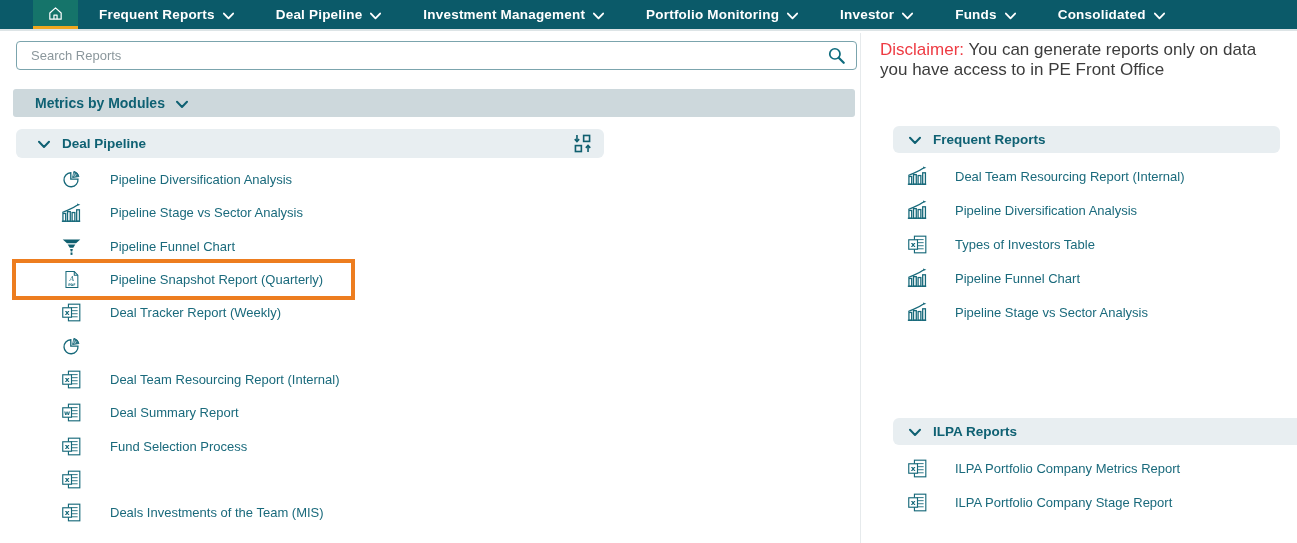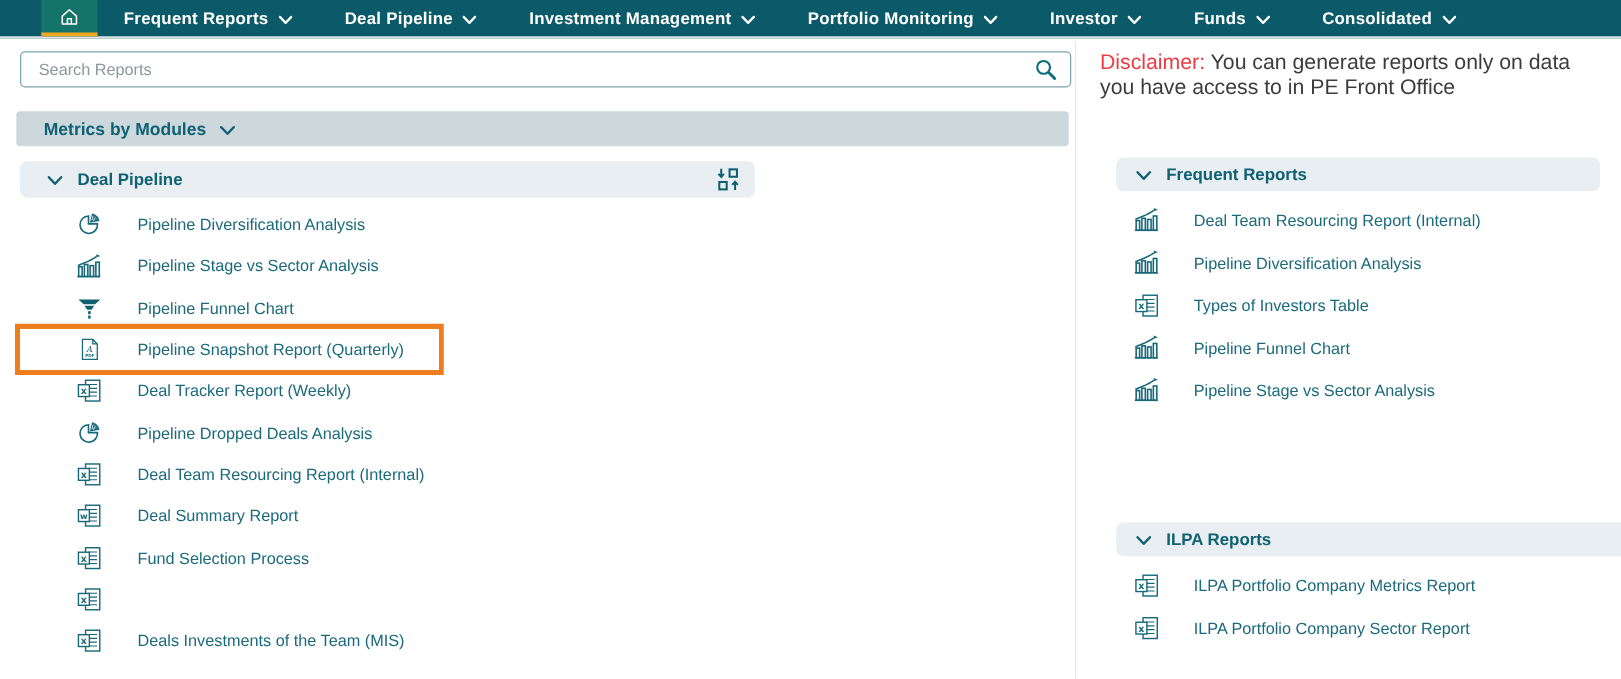--- a/index.html
+++ b/index.html
@@ -230,21 +230,20 @@
         <span class="rlabel">Deal Tracker Report (Weekly)</span>
       </div>
       <div class="report-row">
         <span class="ric">
           <svg viewBox="0 0 24 24" width="21" height="21">
       <path d="M11.2 4.3 A8 8 0 1 0 19.4 11.6 L11.2 11.6 Z" fill="none" stroke="#17697a" stroke-width="1.5"></path>
       <path d="M13.2 9.8 L14.8 2.6 A8 8 0 0 1 20.6 8.6 Z" fill="#2e7687" stroke="#17697a" stroke-width="1"></path>
       <path d="M15.2 4.4 L14.4 8.2 M17.4 5.8 L15.6 9" stroke="#cfe2e6" stroke-width="0.9"></path>
     </svg>
         </span>
-        <span class="rlabel">Pipeline Dropped Deals Analysis</span>
       </div>
       <div class="report-row">
         <span class="ric">
           <svg viewBox="0 0 24 24" width="21" height="21">
       <rect x="8.5" y="2.5" width="13" height="19" fill="#fff" stroke="#17697a" stroke-width="1.3"></rect>
       <path d="M11 6.4 H19 M11 9.9 H19 M11 13.4 H19 M11 16.9 H19" stroke="#17697a" stroke-width="1"></path>
       <rect x="2" y="6.6" width="10" height="10.8" fill="#fff" stroke="#17697a" stroke-width="1.3"></rect>
       <text x="7" y="15.2" text-anchor="middle" font-family="DejaVu Sans, sans-serif" font-weight="bold" font-size="8.6" fill="#17697a">x</text>
     </svg>
         </span>
@@ -402,17 +401,17 @@
       </div>
       <div class="report-row">
         <span class="ric">
           <svg viewBox="0 0 24 24" width="21" height="21">
       <rect x="8.5" y="2.5" width="13" height="19" fill="#fff" stroke="#17697a" stroke-width="1.3"></rect>
       <path d="M11 6.4 H19 M11 9.9 H19 M11 13.4 H19 M11 16.9 H19" stroke="#17697a" stroke-width="1"></path>
       <rect x="2" y="6.6" width="10" height="10.8" fill="#fff" stroke="#17697a" stroke-width="1.3"></rect>
       <text x="7" y="15.2" text-anchor="middle" font-family="DejaVu Sans, sans-serif" font-weight="bold" font-size="8.6" fill="#17697a">x</text>
     </svg>
         </span>
-        <span class="rlabel">ILPA Portfolio Company Sector Report</span>
+        <span class="rlabel">ILPA Portfolio Company Stage Report</span>
       </div>
     </div>
 
 </div>
 
 </body></html>

